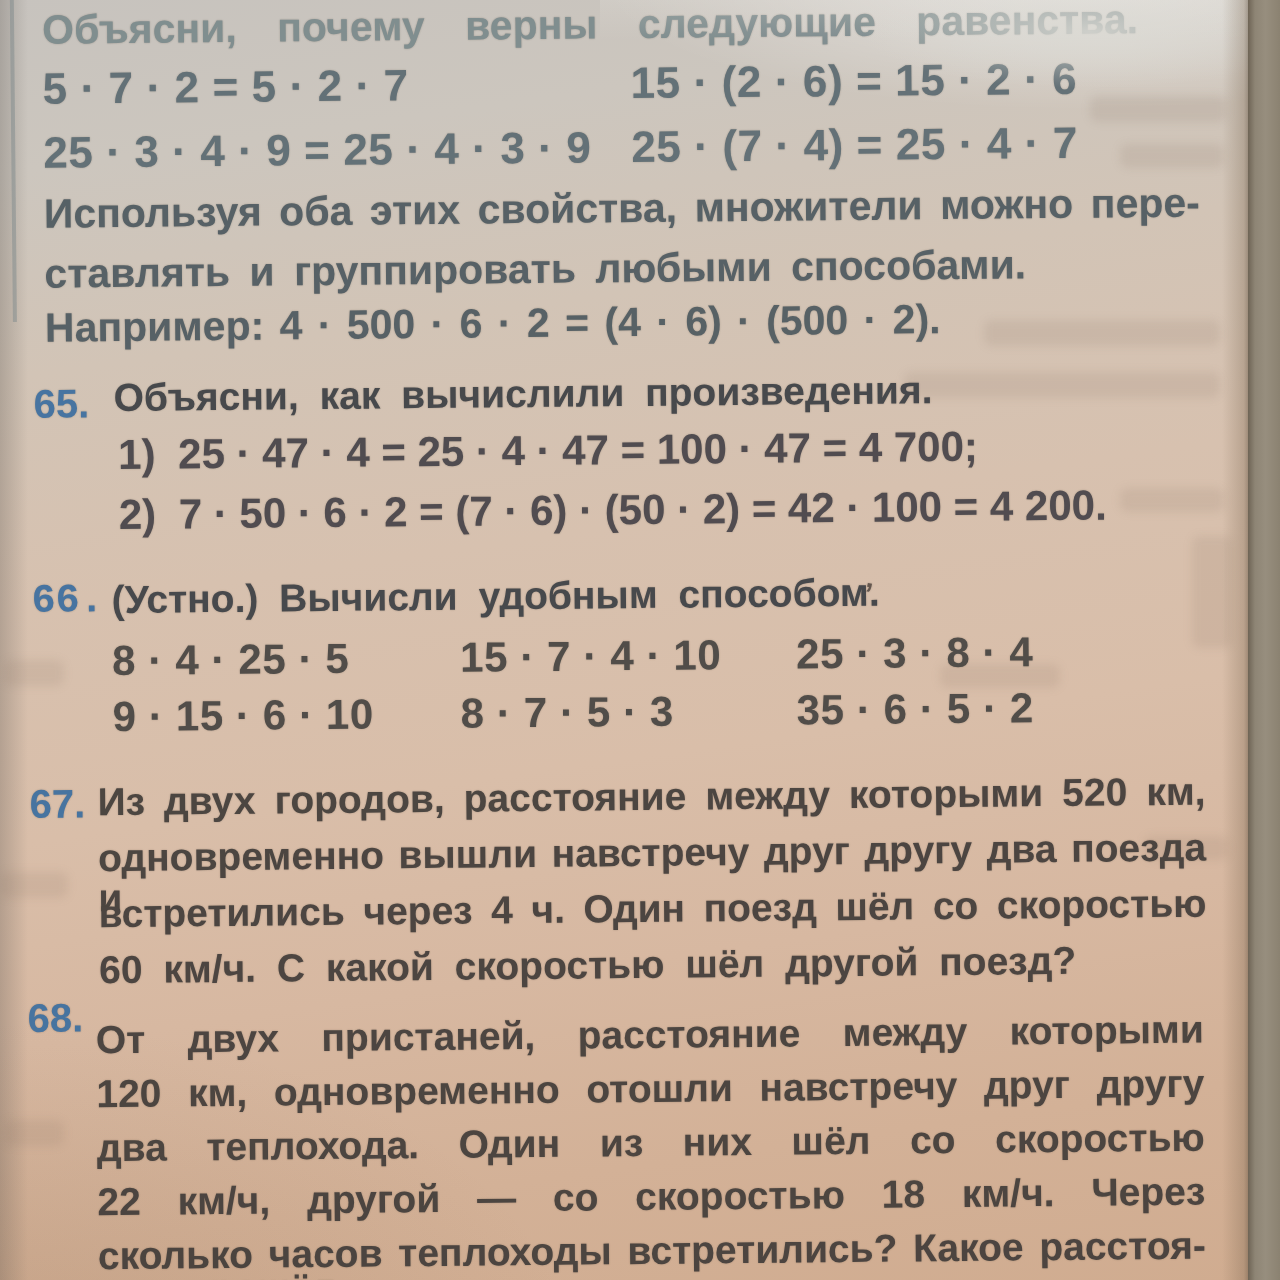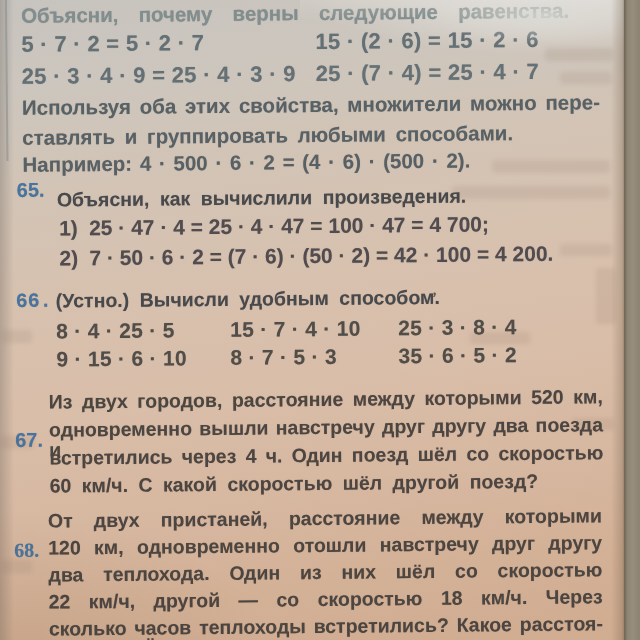--- a/index.html
+++ b/index.html
@@ -68,48 +68,48 @@
 
     <div class="intro-lead j">Объясни, почему верны следующие равенства.</div>
     <div class="line intro-eq" style="left:24px;top:29px;">5 · 7 · 2 = 5 · 2 · 7</div>
     <div class="line intro-eq" style="left:318px;top:29px;">15 · (2 · 6) = 15 · 2 · 6</div>
     <div class="line intro-eq" style="left:24px;top:61px;">25 · 3 · 4 · 9 = 25 · 4 · 3 · 9</div>
     <div class="line intro-eq" style="left:318px;top:61px;">25 · (7 · 4) = 25 · 4 · 7</div>
     <div class="line intro-rule j" style="left:24px;top:93px;width:578px;">Используя оба этих свойства, множители можно пере-</div>
     <div class="line intro-rule" style="left:24px;top:123px;word-spacing:4px;">ставлять и группировать любыми способами.</div>
     <div class="line intro-rule" style="left:24px;top:150px;word-spacing:2px;">Например:  4 · 500 · 6 · 2 = (4 · 6) · (500 · 2).</div>
 
-    <div class="line num" style="left:18px;top:176px;">65.</div>
+    <div class="line num" style="left:18px;top:189px;">65.</div>
     <div class="line ptitle" style="left:58px;top:186px;">Объясни, как вычислили произведения.</div>
     <div class="pitem" style="left:60px;top:214px;">
       <span class="mk">1)</span>
       <span>25 · 47 · 4 = 25 · 4 · 47 = 100 · 47 = 4 700;</span>
     </div>
     <div class="pitem" style="left:60px;top:244px;">
       <span class="mk">2)</span>
       <span>7 · 50 · 6 · 2 = (7 · 6) · (50 · 2) = 42 · 100 = 4 200.</span>
     </div>
 
     <div class="line num" style="left:16px;top:287px;font-family:Liberation Mono, monospace;">66.</div>
     <div class="line ptitle" style="left:56px;top:287px;">(Устно.) Вычисли удобным способом.</div>
     <div class="stray" style="left:432px;top:290px;">ʼ</div>
     <div class="grid-cell" style="left:56px;top:317px;">8 · 4 · 25 · 5</div>
     <div class="grid-cell" style="left:230px;top:317px;">15 · 7 · 4 · 10</div>
     <div class="grid-cell" style="left:398px;top:317px;">25 · 3 · 8 · 4</div>
     <div class="grid-cell" style="left:56px;top:345px;">9 · 15 · 6 · 10</div>
     <div class="grid-cell" style="left:230px;top:345px;">8 · 7 · 5 · 3</div>
     <div class="grid-cell" style="left:398px;top:345px;">35 · 6 · 5 · 2</div>
 
-    <div class="line num" style="left:14px;top:389px;margin-top:37px;">67.</div>
+    <div class="line num" style="left:14px;top:389px;">67.</div>
     <div class="line word j" style="left:48px;top:390px;width:554px;">Из двух городов, расстояние между которыми 520 км,</div>
     <div class="line word j" style="left:48px;top:418px;width:554px;">одновременно вышли навстречу друг другу два поезда и</div>
     <div class="line word j" style="left:48px;top:446px;width:554px;">встретились через 4 ч. Один поезд шёл со скоростью</div>
     <div class="line word" style="left:48px;top:474px;word-spacing:5px;">60 км/ч. С какой скоростью шёл другой поезд?</div>
 
-    <div class="line num" style="left:12px;top:536px;font-family:Liberation Serif, serif;">68.</div>
+    <div class="line num" style="left:12px;top:496px;">68.</div>
     <div class="line word j" style="left:46px;top:509px;width:554px;">От двух пристаней, расстояние между которыми</div>
     <div class="line word j" style="left:46px;top:536px;width:554px;">120 км, одновременно отошли навстречу друг другу</div>
     <div class="line word j" style="left:46px;top:563px;width:554px;">два теплохода. Один из них шёл со скоростью</div>
     <div class="line word j" style="left:46px;top:590px;width:554px;">22 км/ч, другой — со скоростью 18 км/ч. Через</div>
     <div class="line word j" style="left:46px;top:617px;width:554px;">сколько часов теплоходы встретились? Какое расстоя-</div>
     <div class="line word" style="left:46px;top:634px;word-spacing:4px;">ние прошёл</div>
   </div>
 
   <div class="wash2"></div>
   <div class="wash"></div>

